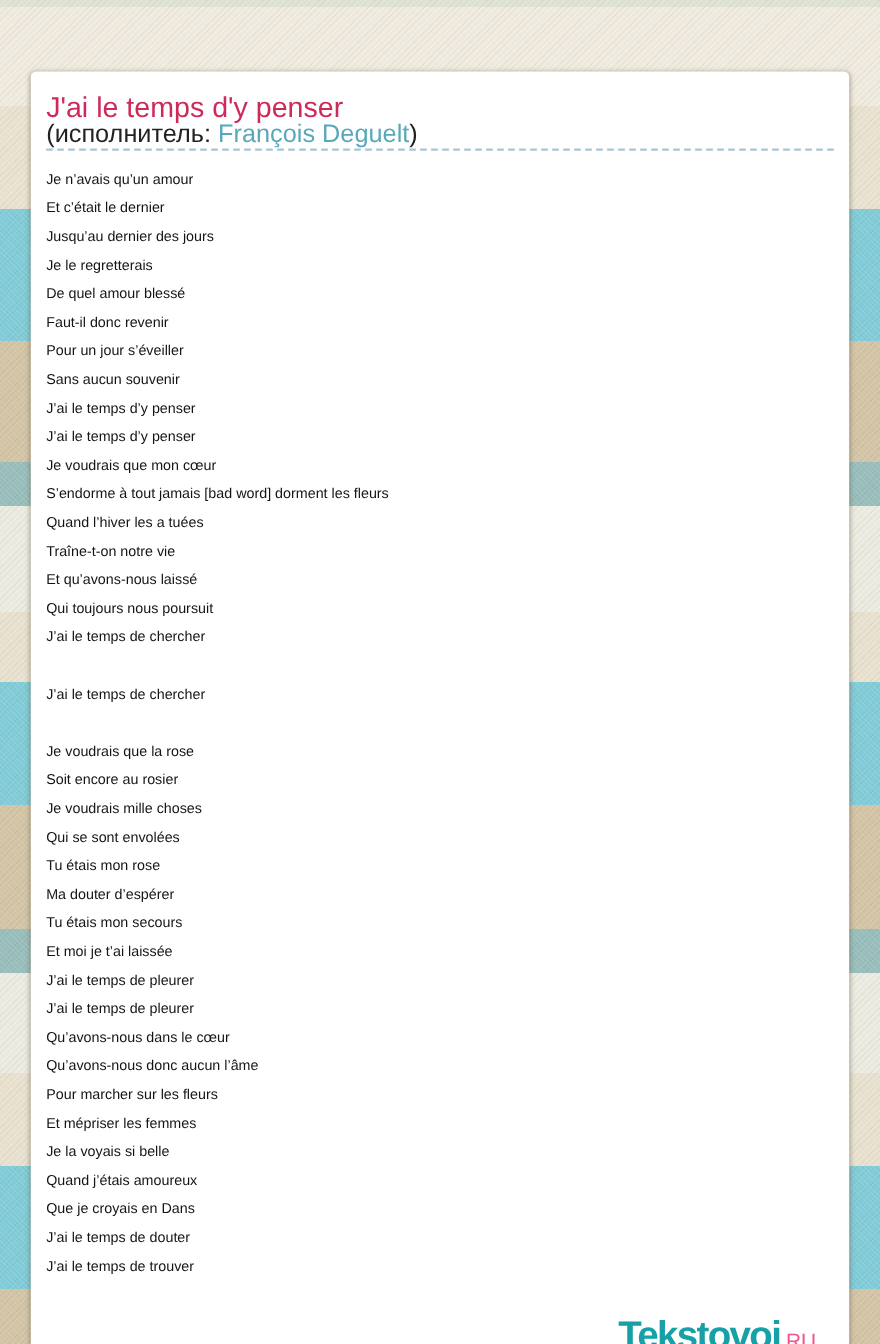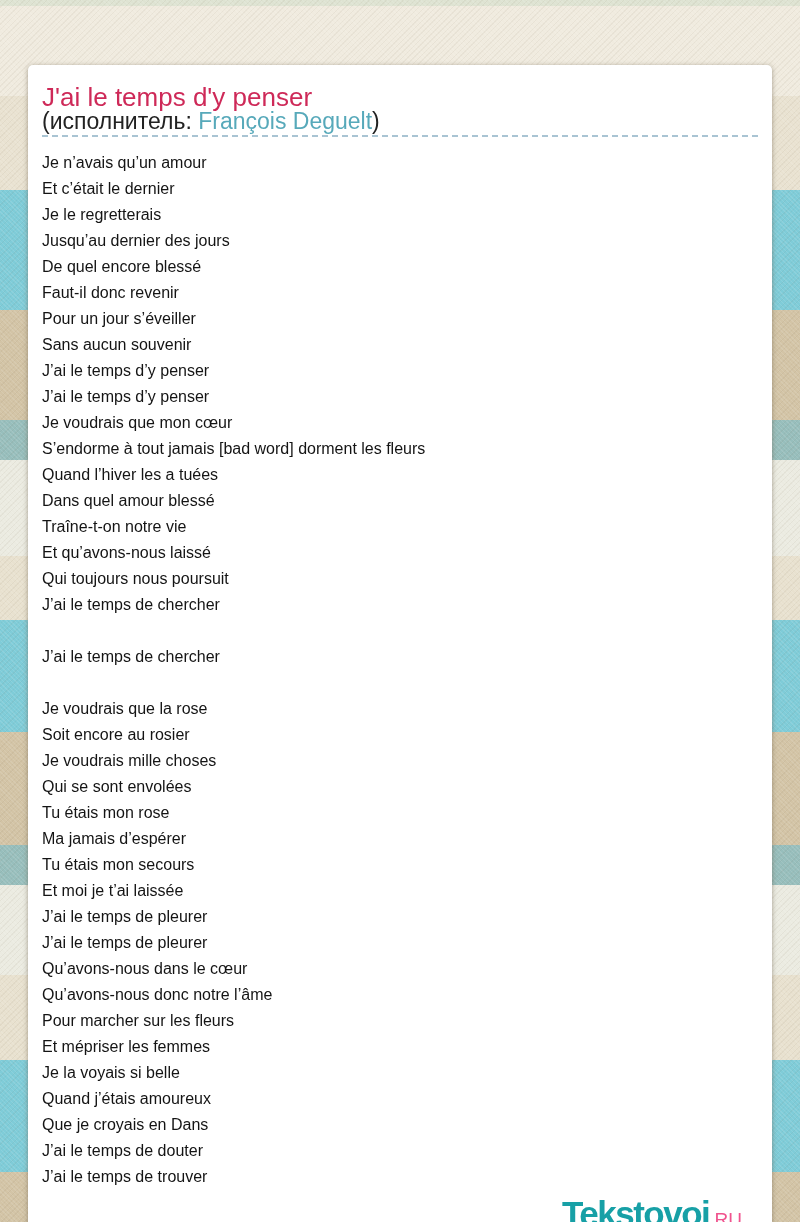--- a/index.html
+++ b/index.html
@@ -50,21 +50,21 @@
     color:#ce2958;
   }
   .artist-line{
     font-size:23px;line-height:20px;color:#222;
   }
   .artist-link{
     color:#57a9ba;text-decoration:none;cursor:pointer;
   }
   .lyrics{
     margin:13px 14px 0 14px;
-    font-size:16px;line-height:26px;color:#141414;
+    font-size:13px;line-height:26px;color:#141414;
   }
   .lyric-line{min-height:26px;white-space:pre;}
   
   .logo{
     position:absolute;right:30px;bottom:1px;text-align:right;cursor:pointer;
     line-height:1;
   }
   .logo-main{
     font-size:35px;font-weight:bold;letter-spacing:-1.5px;color:#17a0a6;text-align:right;
   }
@@ -84,51 +84,50 @@
 <div class="paper">
 
   <div class="header">
     <h1 class="title">J'ai le temps d'y penser</h1>
     <div class="artist-line"><span>(исполнитель: </span><span class="artist-link">François Deguelt</span><span>)</span></div>
   </div>
 
   <div class="lyrics">
       <div class="lyric-line">Je n’avais qu’un amour</div>
       <div class="lyric-line">Et c’était le dernier</div>
+      <div class="lyric-line">Jusqu’au dernier des jours</div>
       <div class="lyric-line">Je le regretterais</div>
-      <div class="lyric-line">Jusqu’au dernier des jours</div>
-      <div class="lyric-line">De quel encore blessé</div>
+      <div class="lyric-line">De quel amour blessé</div>
       <div class="lyric-line">Faut-il donc revenir</div>
       <div class="lyric-line">Pour un jour s’éveiller</div>
       <div class="lyric-line">Sans aucun souvenir</div>
       <div class="lyric-line">J’ai le temps d’y penser</div>
       <div class="lyric-line">J’ai le temps d’y penser</div>
       <div class="lyric-line">Je voudrais que mon cœur</div>
       <div class="lyric-line">S’endorme à tout jamais [bad word] dorment les fleurs</div>
       <div class="lyric-line">Quand l’hiver les a tuées</div>
-      <div class="lyric-line">Dans quel amour blessé</div>
       <div class="lyric-line">Traîne-t-on notre vie</div>
       <div class="lyric-line">Et qu’avons-nous laissé</div>
       <div class="lyric-line">Qui toujours nous poursuit</div>
       <div class="lyric-line">J’ai le temps de chercher</div>
       <div class="lyric-line"></div>
       <div class="lyric-line">J’ai le temps de chercher</div>
       <div class="lyric-line"></div>
       <div class="lyric-line">Je voudrais que la rose</div>
       <div class="lyric-line">Soit encore au rosier</div>
       <div class="lyric-line">Je voudrais mille choses</div>
       <div class="lyric-line">Qui se sont envolées</div>
       <div class="lyric-line">Tu étais mon rose</div>
-      <div class="lyric-line">Ma jamais d’espérer</div>
+      <div class="lyric-line">Ma douter d’espérer</div>
       <div class="lyric-line">Tu étais mon secours</div>
       <div class="lyric-line">Et moi je t’ai laissée</div>
       <div class="lyric-line">J’ai le temps de pleurer</div>
       <div class="lyric-line">J’ai le temps de pleurer</div>
       <div class="lyric-line">Qu’avons-nous dans le cœur</div>
-      <div class="lyric-line">Qu’avons-nous donc notre l’âme</div>
+      <div class="lyric-line">Qu’avons-nous donc aucun l’âme</div>
       <div class="lyric-line">Pour marcher sur les fleurs</div>
       <div class="lyric-line">Et mépriser les femmes</div>
       <div class="lyric-line">Je la voyais si belle</div>
       <div class="lyric-line">Quand j’étais amoureux</div>
       <div class="lyric-line">Que je croyais en Dans</div>
       <div class="lyric-line">J’ai le temps de douter</div>
       <div class="lyric-line">J’ai le temps de trouver</div>
     </div>
 
   <div class="logo">

